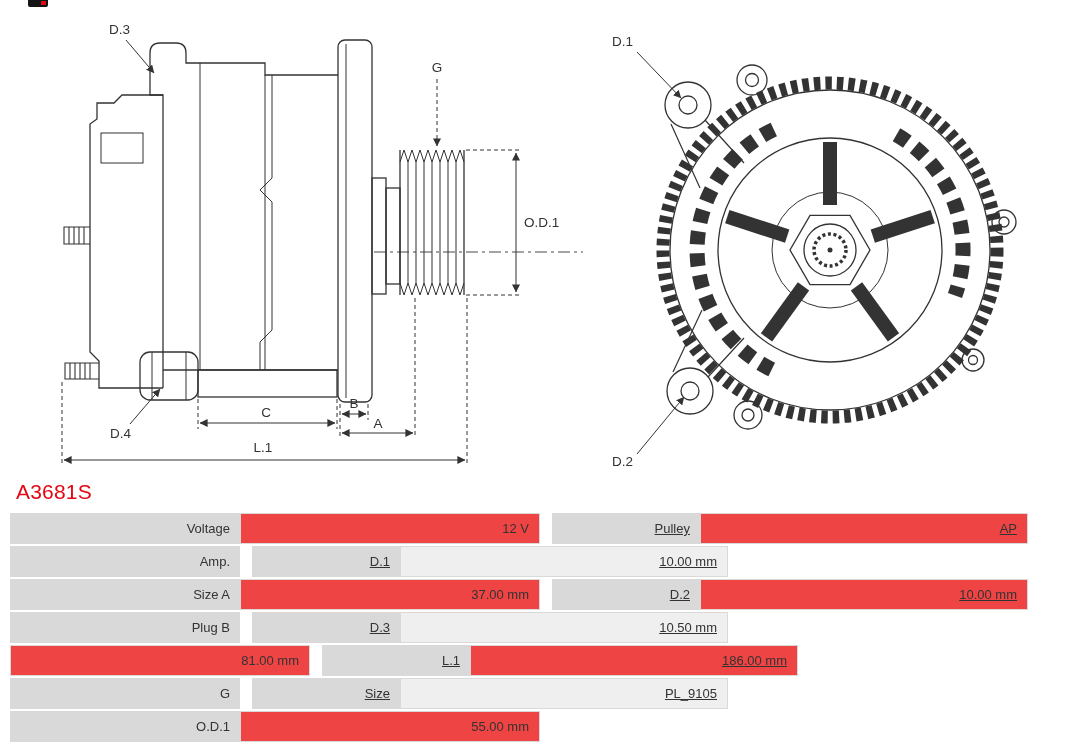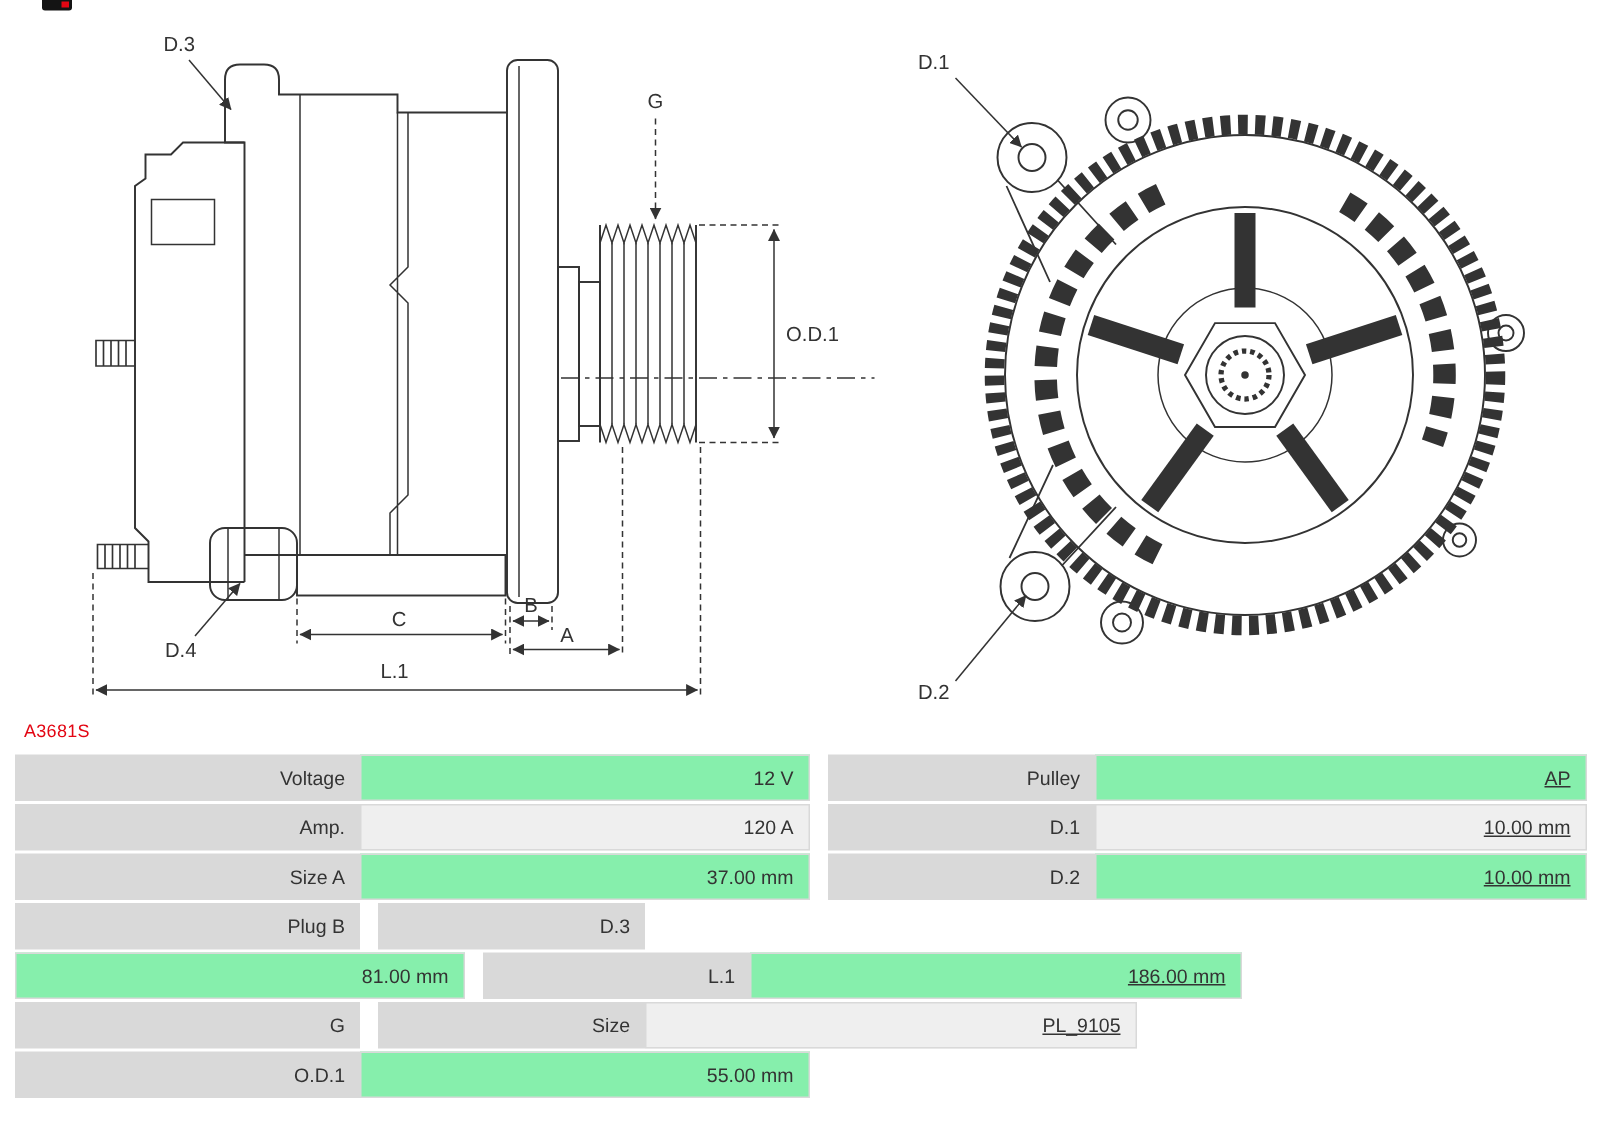--- a/index.html
+++ b/index.html
@@ -16,38 +16,38 @@
     background: #141414;
     border-radius: 0 0 2px 2px;
   }
   .logo::after {
     content: ""; position: absolute; right: 2px; top: 1px;
     width: 5px; height: 4px; background: var(--accent, #e30613);
   }
   .diagram { width: 1080px; height: 478px; }
   .part-number {
     margin: 2px 0 9px 16px;
-    font-size: 12px;
+    font-size: 21px;
     color: var(--accent, #e30613);
     letter-spacing: 0.2px;
   }
   .spec-table { margin-left: 10px; width: 1048px; }
   .spec-row { display: flex; margin-bottom: 2px; }
   .cell {
     height: 31px; line-height: 31px;
     font-size: 13px;
     text-align: right; padding-right: 10px;
     white-space: nowrap; overflow: hidden;
   }
   .cell.label { background: var(--label-bg, #d9d9d9); }
-  .cell.value { background: #86efac; border: 1px solid var(--label-bg, #d9d9d9); line-height: 29px; }
+  .cell.value { background: #ef4444; border: 1px solid var(--label-bg, #d9d9d9); line-height: 29px; }
   .spec-row:nth-child(even) .cell.value { background: var(--alt-bg, #efefef); }
   .cell.l1 { width: 230px; }
   .cell.v1 { width: 300px; }
-  .cell.l2 { width: 178px; margin-left: 12px; }
+  .cell.l2 { width: 148px; margin-left: 12px; text-decoration: underline; }
   .cell.v2 { width: 328px; text-decoration: underline; }
   .cell.empty { background: transparent !important; border: none !important; }
 </style>
 </head>
 <body>
 
 <div class="logo"></div>
 
 <div class="diagram">
 <svg width="1080" height="478" viewBox="0 0 1080 478">
@@ -181,33 +181,33 @@
 
 <div class="spec-table">
     <div class="spec-row">
       <div class="cell label l1">Voltage</div>
       <div class="cell value v1">12 V</div>
       <div class="cell label l2">Pulley</div>
       <div class="cell value v2">AP</div>
     </div>
     <div class="spec-row">
       <div class="cell label l1">Amp.</div>
-      <div class="cell value v1">120 A</div>
       <div class="cell label l2">D.1</div>
       <div class="cell value v2">10.00 mm</div>
     </div>
     <div class="spec-row">
       <div class="cell label l1">Size A</div>
       <div class="cell value v1">37.00 mm</div>
       <div class="cell label l2">D.2</div>
       <div class="cell value v2">10.00 mm</div>
     </div>
     <div class="spec-row">
       <div class="cell label l1">Plug B</div>
       <div class="cell label l2">D.3</div>
+      <div class="cell value v2">10.50 mm</div>
     </div>
     <div class="spec-row">
       <div class="cell value v1">81.00 mm</div>
       <div class="cell label l2">L.1</div>
       <div class="cell value v2">186.00 mm</div>
     </div>
     <div class="spec-row">
       <div class="cell label l1">G</div>
       <div class="cell label l2">Size</div>
       <div class="cell value v2">PL_9105</div>

